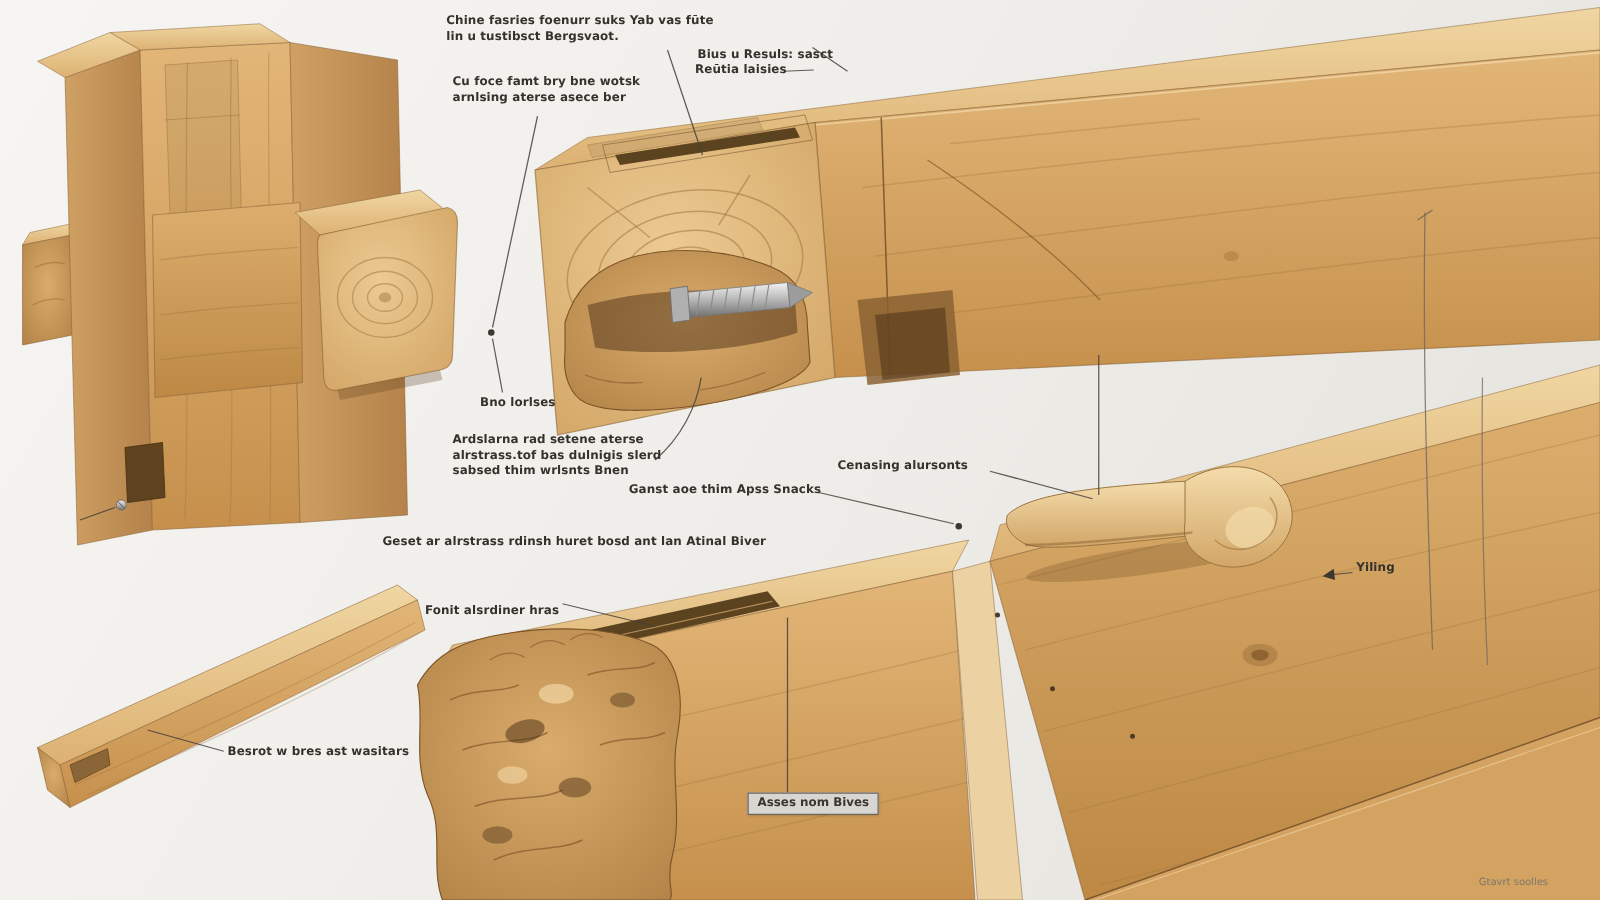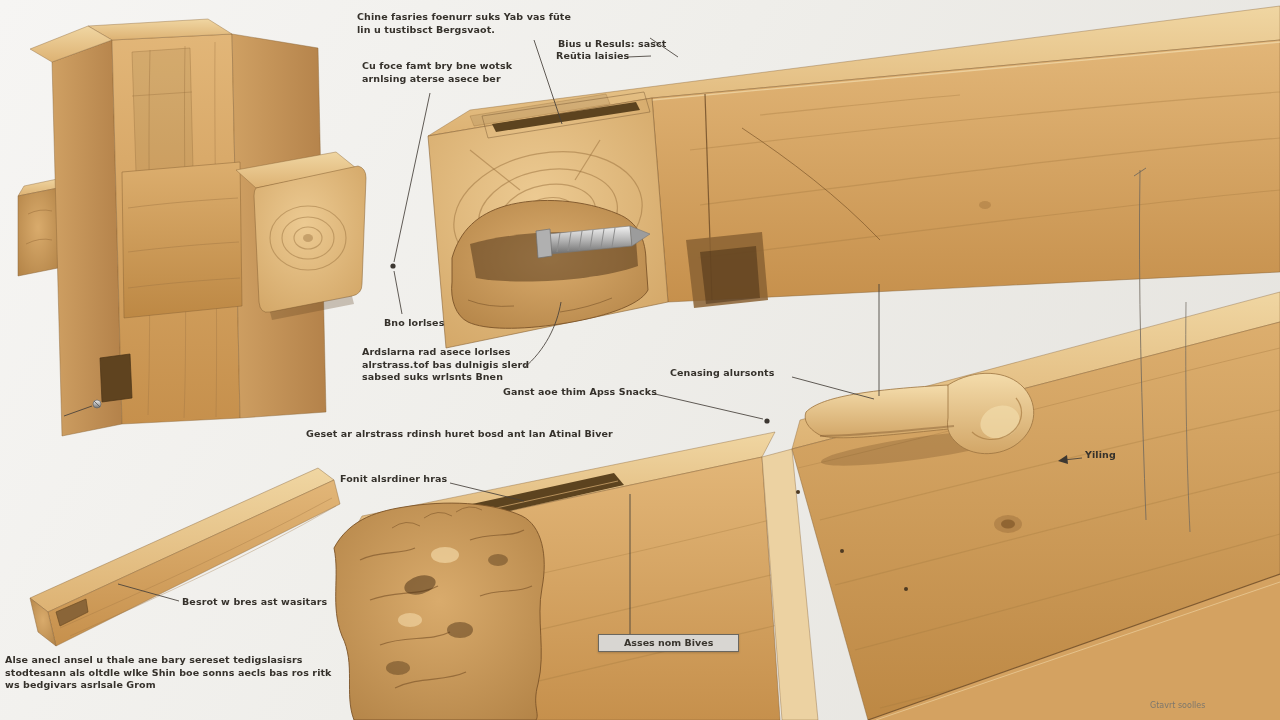--- a/index.html
+++ b/index.html
@@ -10,29 +10,29 @@
   }
   #stage svg{position:absolute;left:0;top:0;}
   .callout{
     position:absolute;
     font:700 9.5px/12.5px "DejaVu Sans",sans-serif;
     color:#35312b;letter-spacing:.1px;white-space:nowrap;
   }
   .boxed-callout{
     position:absolute;
     background:#d8d6d2;border:1px solid #6b675f;
-    padding:2px 25px;
+    padding:2px 7px;
     font:700 9.5px/12px "DejaVu Sans",sans-serif;
     color:#3a362f;white-space:nowrap;
     box-shadow:0 1px 2px rgba(0,0,0,.18);
   }
   .caption{
     position:absolute;
     font:400 8px/9px "DejaVu Sans",sans-serif;
-    color:#7d776c;white-space:nowrap;
+    color:#7d776c;white-space:nowrap;margin-left:33px;
   }
 </style>
 </head>
 <body>
 
 <div id="stage">
 
 <svg width="1280" height="720" viewBox="0 0 1280 720">
   <defs>
     <linearGradient id="wtop" x1="0" y1="0" x2="0" y2="1">
@@ -241,44 +241,39 @@
 <div class="callout" style="left:558px;top:38px">
   <div>Bius u Resuls: sasct</div>
 </div>
 <div class="callout" style="left:556px;top:50px">
   <div>Reūtia laisies</div>
 </div>
 <div class="callout" style="left:384px;top:317px">
   <div>Bno lorlses</div>
 </div>
 <div class="callout" style="left:362px;top:346px">
-  <div>Ardslarna rad asece lorlses</div>
+  <div>Ardslarna rad setene aterse</div>
   <div>alrstrass.tof bas dulnigis slerd</div>
-  <div>sabsed suks wrlsnts Bnen</div>
+  <div>sabsed thim wrlsnts Bnen</div>
 </div>
 <div class="callout" style="left:503px;top:386px">
   <div>Ganst aoe thim Apss Snacks</div>
 </div>
 <div class="callout" style="left:670px;top:367px">
   <div>Cenasing alursonts</div>
 </div>
 <div class="callout" style="left:306px;top:428px">
   <div>Geset ar alrstrass rdinsh huret bosd ant lan Atinal Biver</div>
 </div>
-<div class="callout" style="left:340px;top:473px">
+<div class="callout" style="left:340px;top:483px">
   <div>Fonit alsrdiner hras</div>
 </div>
 <div class="callout" style="left:182px;top:596px">
   <div>Besrot w bres ast wasitars</div>
 </div>
 <div class="callout" style="left:1085px;top:449px">
   <div>Yiling</div>
 </div>
-<div class="callout" style="left:5px;top:654px">
-  <div>Alse anecl ansel u thale ane bary sereset tedigslasisrs</div>
-  <div>stodtesann als oltdle wlke Shin boe sonns aecls bas ros ritk</div>
-  <div>ws bedgivars asrlsale Grom</div>
-</div>
 
 <div class="boxed-callout" style="left:598px;top:634px">Asses nom Bives</div>
 <div class="caption" style="left:1150px;top:701px">Gtavrt soolles</div>
 
 </div>
 
 </body></html>

